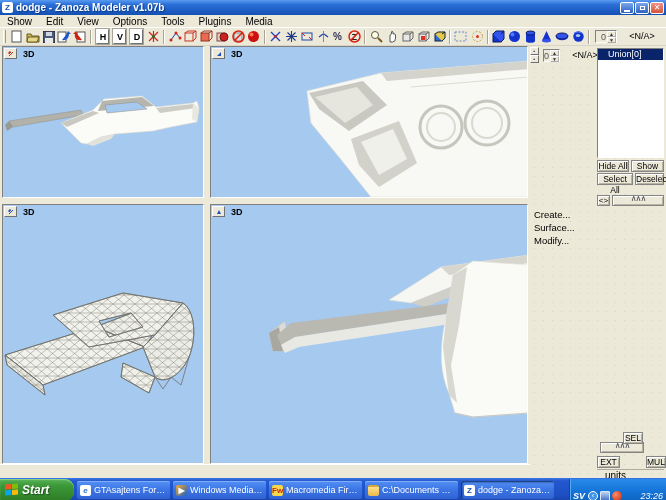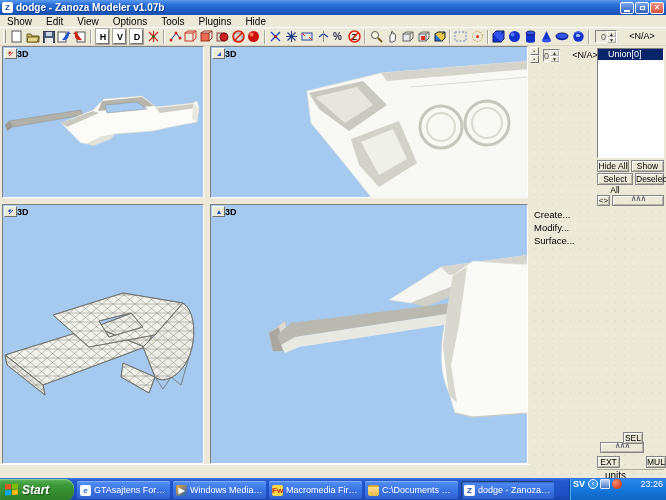--- a/index.html
+++ b/index.html
@@ -46,21 +46,21 @@
   .viewport { position:absolute; background:#A6C9EF; border:1px solid; border-color:#808080 #fff #fff #808080;
     background-image:radial-gradient(circle, rgba(90,125,170,.45) .6px, transparent .7px); background-size:14px 14px; overflow:hidden; }
   .vp-tl { left:2px;  top:0;     width:202px; height:152px; }
   .vp-tr { left:210px; top:0;    width:318px; height:152px; }
   .vp-bl { left:2px;  top:158px; width:202px; height:260px; }
   .vp-br { left:210px; top:158px; width:318px; height:260px; }
   .vp-head { position:absolute; left:1px; top:1px; display:flex; align-items:center; z-index:2; }
   .vp-btn { width:13px; height:11px; background:#ECE9D8; border:1px solid; border-color:#fff #707070 #707070 #fff;
     display:flex; align-items:center; justify-content:center; }
   .vp-btn .mark { width:6px; height:6px; }
-  .vp-label { font-size:9px; font-weight:bold; color:#000; margin-left:0; }
+  .vp-label { font-size:9px; font-weight:bold; color:#000; margin-left:6px; }
   .vp-svg { position:absolute; left:0; top:0; }
 
   
   .rpanel { position:absolute; left:530px; top:46px; width:136px; height:432px; background:#ECE9D8;
     background-image:radial-gradient(circle, rgba(200,195,150,.5) .5px, transparent .6px); background-size:9px 9px; }
   .rp-row2 { position:absolute; left:0; top:0; width:66px; height:18px; display:flex; align-items:center; }
   .mini-stack { display:flex; flex-direction:column; margin-right:1px; }
   .mini-btn { width:9px; height:8px; background:#ECE9D8; border:1px solid; border-color:#fff #707070 #707070 #fff; font-size:5px; line-height:6px; text-align:center; color:#334; }
   .scene-list { position:absolute; left:67px; top:2px; width:67px; height:110px; background:#fff;
     border:1px solid; border-color:#808080 #fff #fff #808080; }
@@ -95,21 +95,21 @@
   .flag i:nth-child(3){background:#05A6F0;} .flag i:nth-child(4){background:#FFBA08;}
   .task-item { width:93px; height:18px; margin-left:3px; border-radius:2px;
     background:linear-gradient(180deg,#5490F5 0%,#3B74E4 50%,#3063D2 100%); box-shadow:inset 0 1px 0 #7fadf8;
     color:#fff; font-size:9px; display:flex; align-items:center; padding:0 3px; white-space:nowrap; overflow:hidden; }
   .task-item.active { background:linear-gradient(180deg,#1A46920%,#16407F 100%); background-color:#16407F;
     box-shadow:inset 1px 1px 2px #0d2a58; }
   .ti-ico { width:11px; height:11px; margin-right:3px; flex:none; border-radius:2px; font-size:8px; font-weight:bold;
     text-align:center; line-height:11px; }
   .ti-label { overflow:hidden; text-overflow:ellipsis; }
   .tray { margin-left:auto; height:22px; width:97px; background:linear-gradient(180deg,#2A8AEA 0%,#1272D6 60%,#0E63BF 100%);
-    border-left:1px solid #0b4a96; box-shadow:inset 1px 0 0 #56a6f0; display:flex; align-items:flex-start; padding:0 3px; color:#fff; }
+    border-left:1px solid #0b4a96; box-shadow:inset 1px 0 0 #56a6f0; display:flex; align-items:flex-end; padding:0 3px; color:#fff;font-style:italic; }
   .lang { font-size:9px; font-weight:bold; margin-right:3px; }
   .tray-circle { width:10px; height:10px; border-radius:50%; background:#3E95EC; border:1px solid #fff; color:#fff;
     font-size:8px; line-height:8px; text-align:center; margin-right:2px; }
   .tray-ico { width:10px; height:10px; margin-right:2px; border-radius:1px; }
   .clock { font-size:9px; margin-left:auto; }
 </style>
 </head>
 <body>
 
 <div class="titlebar">
@@ -120,21 +120,21 @@
   <div class="tbtn close">✕</div>
 </div>
 
 <div class="menubar">
   <div class="menu-item">Show</div>
   <div class="menu-item">Edit</div>
   <div class="menu-item">View</div>
   <div class="menu-item">Options</div>
   <div class="menu-item">Tools</div>
   <div class="menu-item">Plugins</div>
-  <div class="menu-item">Hide</div>
+  <div class="menu-item">Media</div>
 </div>
 
 <div class="toolbar">
   <div class="grip"></div>
   <div class="tb-ico">
       <svg width="12" height="13">
         <rect x="1" y="1" width="9" height="11" fill="#fff" stroke="#555"></rect>
       </svg>
     </div>
   <div class="tb-ico">
@@ -471,22 +471,22 @@
   <div class="btn rp-btn" style="left:67px; top:127px; width:36px;">Select All</div>
   <div class="btn rp-btn" style="left:105px; top:127px; width:29px;">Deselect</div>
 
   <div class="btn rp-expander">&lt;&gt;</div>
   <div class="btn rp-chevron">
       <span class="chev">∧∧∧</span>
     </div>
 
   <div class="rp-menu">
     <div class="rp-menu-item">Create...</div>
+    <div class="rp-menu-item">Surface...</div>
     <div class="rp-menu-item">Modify...</div>
-    <div class="rp-menu-item">Surface...</div>
   </div>
 
   <div class="btn rp-chevron-bottom">
       <span class="chev">∧∧∧</span>
     </div>
   <div class="btn rp-btn ext">EXT</div>
   <div class="btn rp-btn selb">SEL</div>
   <div class="btn rp-btn mul">MUL</div>
   <div class="units-cell">units</div>
 </div>

